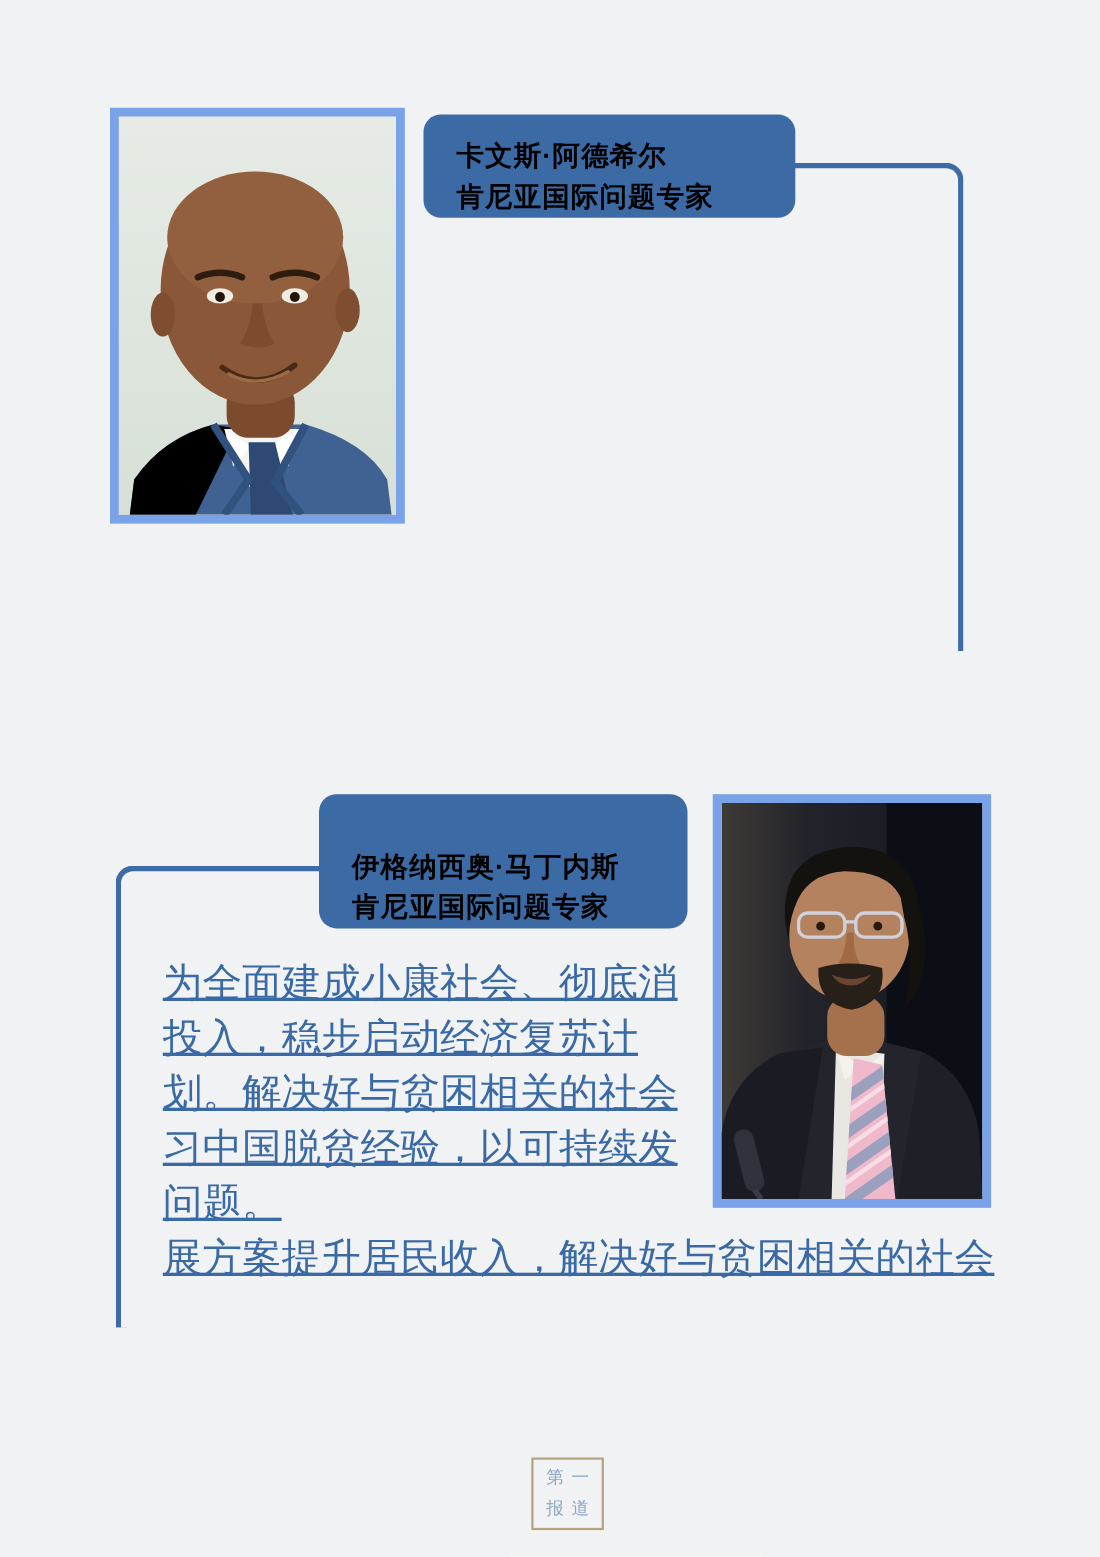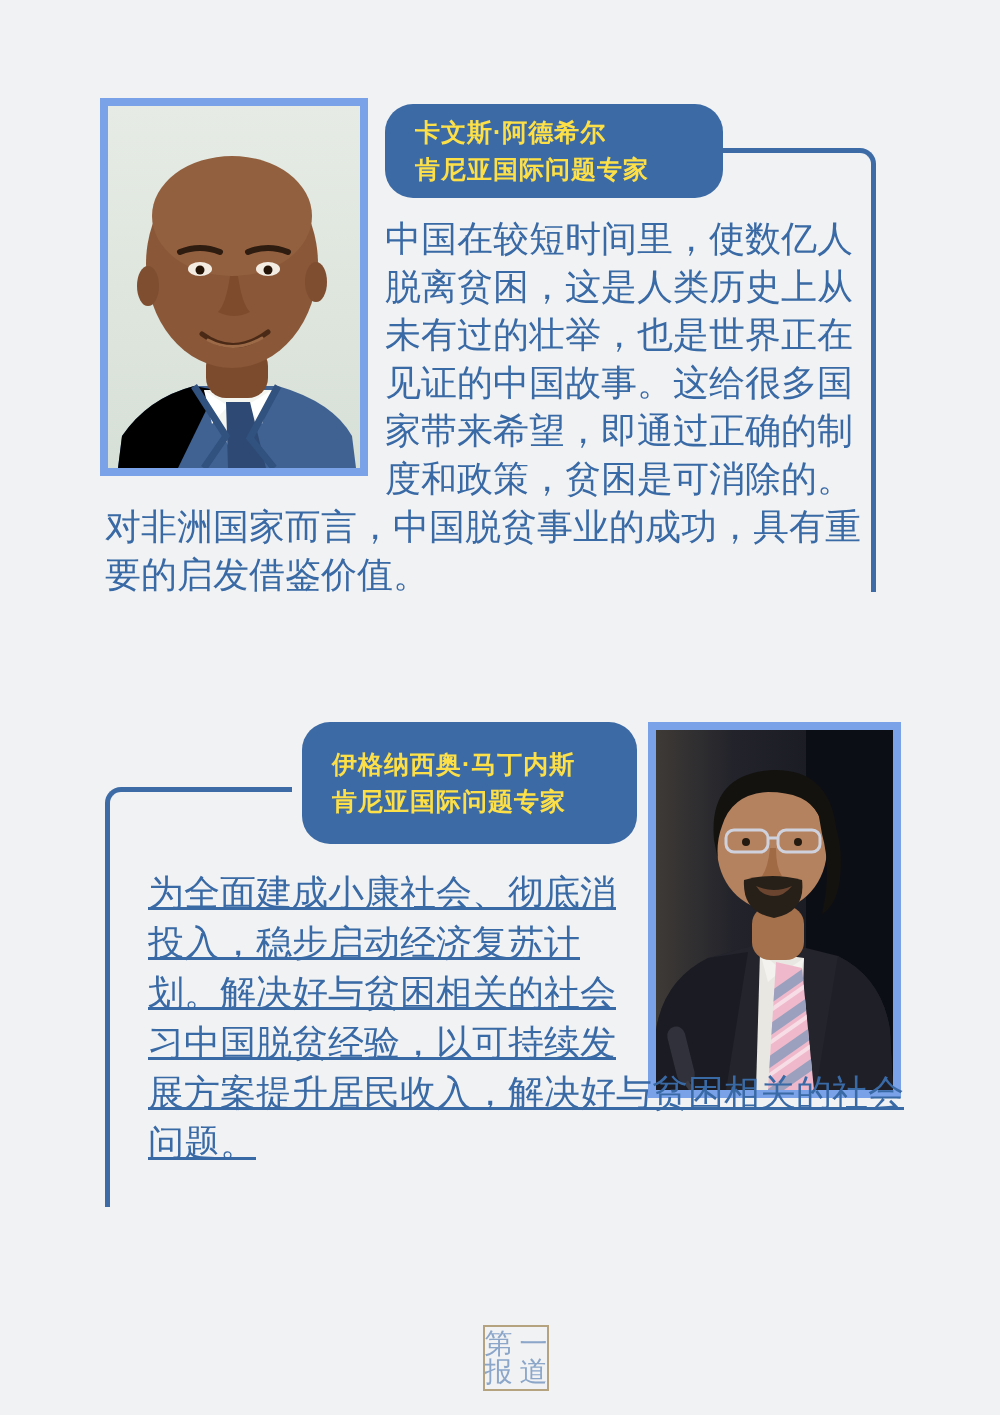--- a/index.html
+++ b/index.html
@@ -10,28 +10,28 @@
   }
   
   .photo-card{
     position:absolute; border:8px solid #7aa2e8; background:#dfe5df;
   }
   .photo-card svg{display:block;}
   .photo1{left:100px; top:98px; width:252px; height:362px;}
   .photo2{left:648px; top:722px; width:237px; height:360px;}
   
   .badge{
-    position:absolute; background:#3c6aa5; border-radius:28px;
-    color:#fde047; font-weight:bold; font-size:25px; letter-spacing:1px;
-    display:flex; flex-direction:column; justify-content:center;
+    position:absolute; background:#3c6aa5; border-radius:16px;
+    color:#000000; font-weight:bold; font-size:25px; letter-spacing:1px;
+    display:flex; flex-direction:column; justify-content:flex-end;
     padding-left:30px; box-sizing:border-box; z-index:2;
   }
   .badge .bline{line-height:37px; white-space:nowrap;}
   .badge1{left:385px; top:104px; width:338px; height:94px;}
-  .badge2{left:290px; top:722px; width:335px; height:122px;margin-left:12px;}
+  .badge2{left:290px; top:722px; width:335px; height:122px;}
   
   .connector{position:absolute; box-sizing:border-box; z-index:1;}
   .connector1{
     left:718px; top:148px; width:158px; height:444px;
     border-top:5px solid #3d6ba6; border-right:5px solid #3d6ba6;
     border-top-right-radius:16px;
   }
   .connector2{
     left:105px; top:787px; width:187px; height:420px;
     border-top:5px solid #3d6ba6; border-left:5px solid #3d6ba6;
@@ -48,21 +48,21 @@
   .quote1 .qline{height:48px; line-height:48px;}
   .quote1 .beside-photo{margin-left:280px;}
   .quote2{left:148px; top:868px;text-decoration:underline;}
   .quote2 .qline{height:50px; line-height:50px;}
   
   .logo{
     position:absolute; left:483px; top:1325px; width:66px; height:66px;
     border:2px solid #b4a37e; box-sizing:border-box;
     display:flex; flex-direction:column; align-items:center; justify-content:center;
     color:#8ba6c9; font-family:"Liberation Serif","DejaVu Serif",serif;
-    font-size:28px; z-index:2;
+    font-size:16px; z-index:2;
   }
   .logo .lline{line-height:28px; letter-spacing:7px; margin-right:-7px; white-space:nowrap;}
 </style>
 </head>
 <body>
 
 <div class="stage">
 
   <div class="photo-card photo1">
     <svg width="252" height="362" viewBox="0 0 252 362" preserveAspectRatio="none">
@@ -110,30 +110,20 @@
     </svg>
   </div>
 
   <div class="badge badge1">
     <div class="bline">卡文斯·阿德希尔</div>
     <div class="bline">肯尼亚国际问题专家</div>
   </div>
 
   <div class="connector connector1"></div>
 
-  <div class="quote quote1">
-    <div class="qline beside-photo">中国在较短时间里，使数亿人</div>
-    <div class="qline beside-photo">脱离贫困，这是人类历史上从</div>
-    <div class="qline beside-photo">未有过的壮举，也是世界正在</div>
-    <div class="qline beside-photo">见证的中国故事。这给很多国</div>
-    <div class="qline beside-photo">家带来希望，即通过正确的制</div>
-    <div class="qline beside-photo">度和政策，贫困是可消除的。</div>
-    <div class="qline">对非洲国家而言，中国脱贫事业的成功，具有重</div>
-    <div class="qline">要的启发借鉴价值。</div>
-  </div>
 
   <div class="badge badge2">
     <div class="bline">伊格纳西奥·马丁内斯</div>
     <div class="bline">肯尼亚国际问题专家</div>
   </div>
 
   <div class="connector connector2"></div>
 
   <div class="photo-card photo2">
     <svg width="237" height="360" viewBox="0 0 237 360" preserveAspectRatio="none">
@@ -190,22 +180,22 @@
       <rect x="16" y="296" width="18" height="58" rx="9" fill="#30313a" transform="rotate(-14 25 325)"></rect>
       <line x1="30" y1="352" x2="36" y2="360" stroke="#3a3b44" stroke-width="5"></line>
     </svg>
   </div>
 
   <div class="quote quote2">
     <div class="qline">为全面建成小康社会、彻底消</div>
     <div class="qline">投入，稳步启动经济复苏计</div>
     <div class="qline">划。解决好与贫困相关的社会</div>
     <div class="qline">习中国脱贫经验，以可持续发</div>
+    <div class="qline">问题。</div>
     <div class="qline">展方案提升居民收入，解决好与贫困相关的社会</div>
-    <div class="qline">问题。</div>
   </div>
 
   <div class="logo">
     <div class="lline">第一</div>
     <div class="lline">报道</div>
   </div>
 
 </div>
 
 </body></html>

